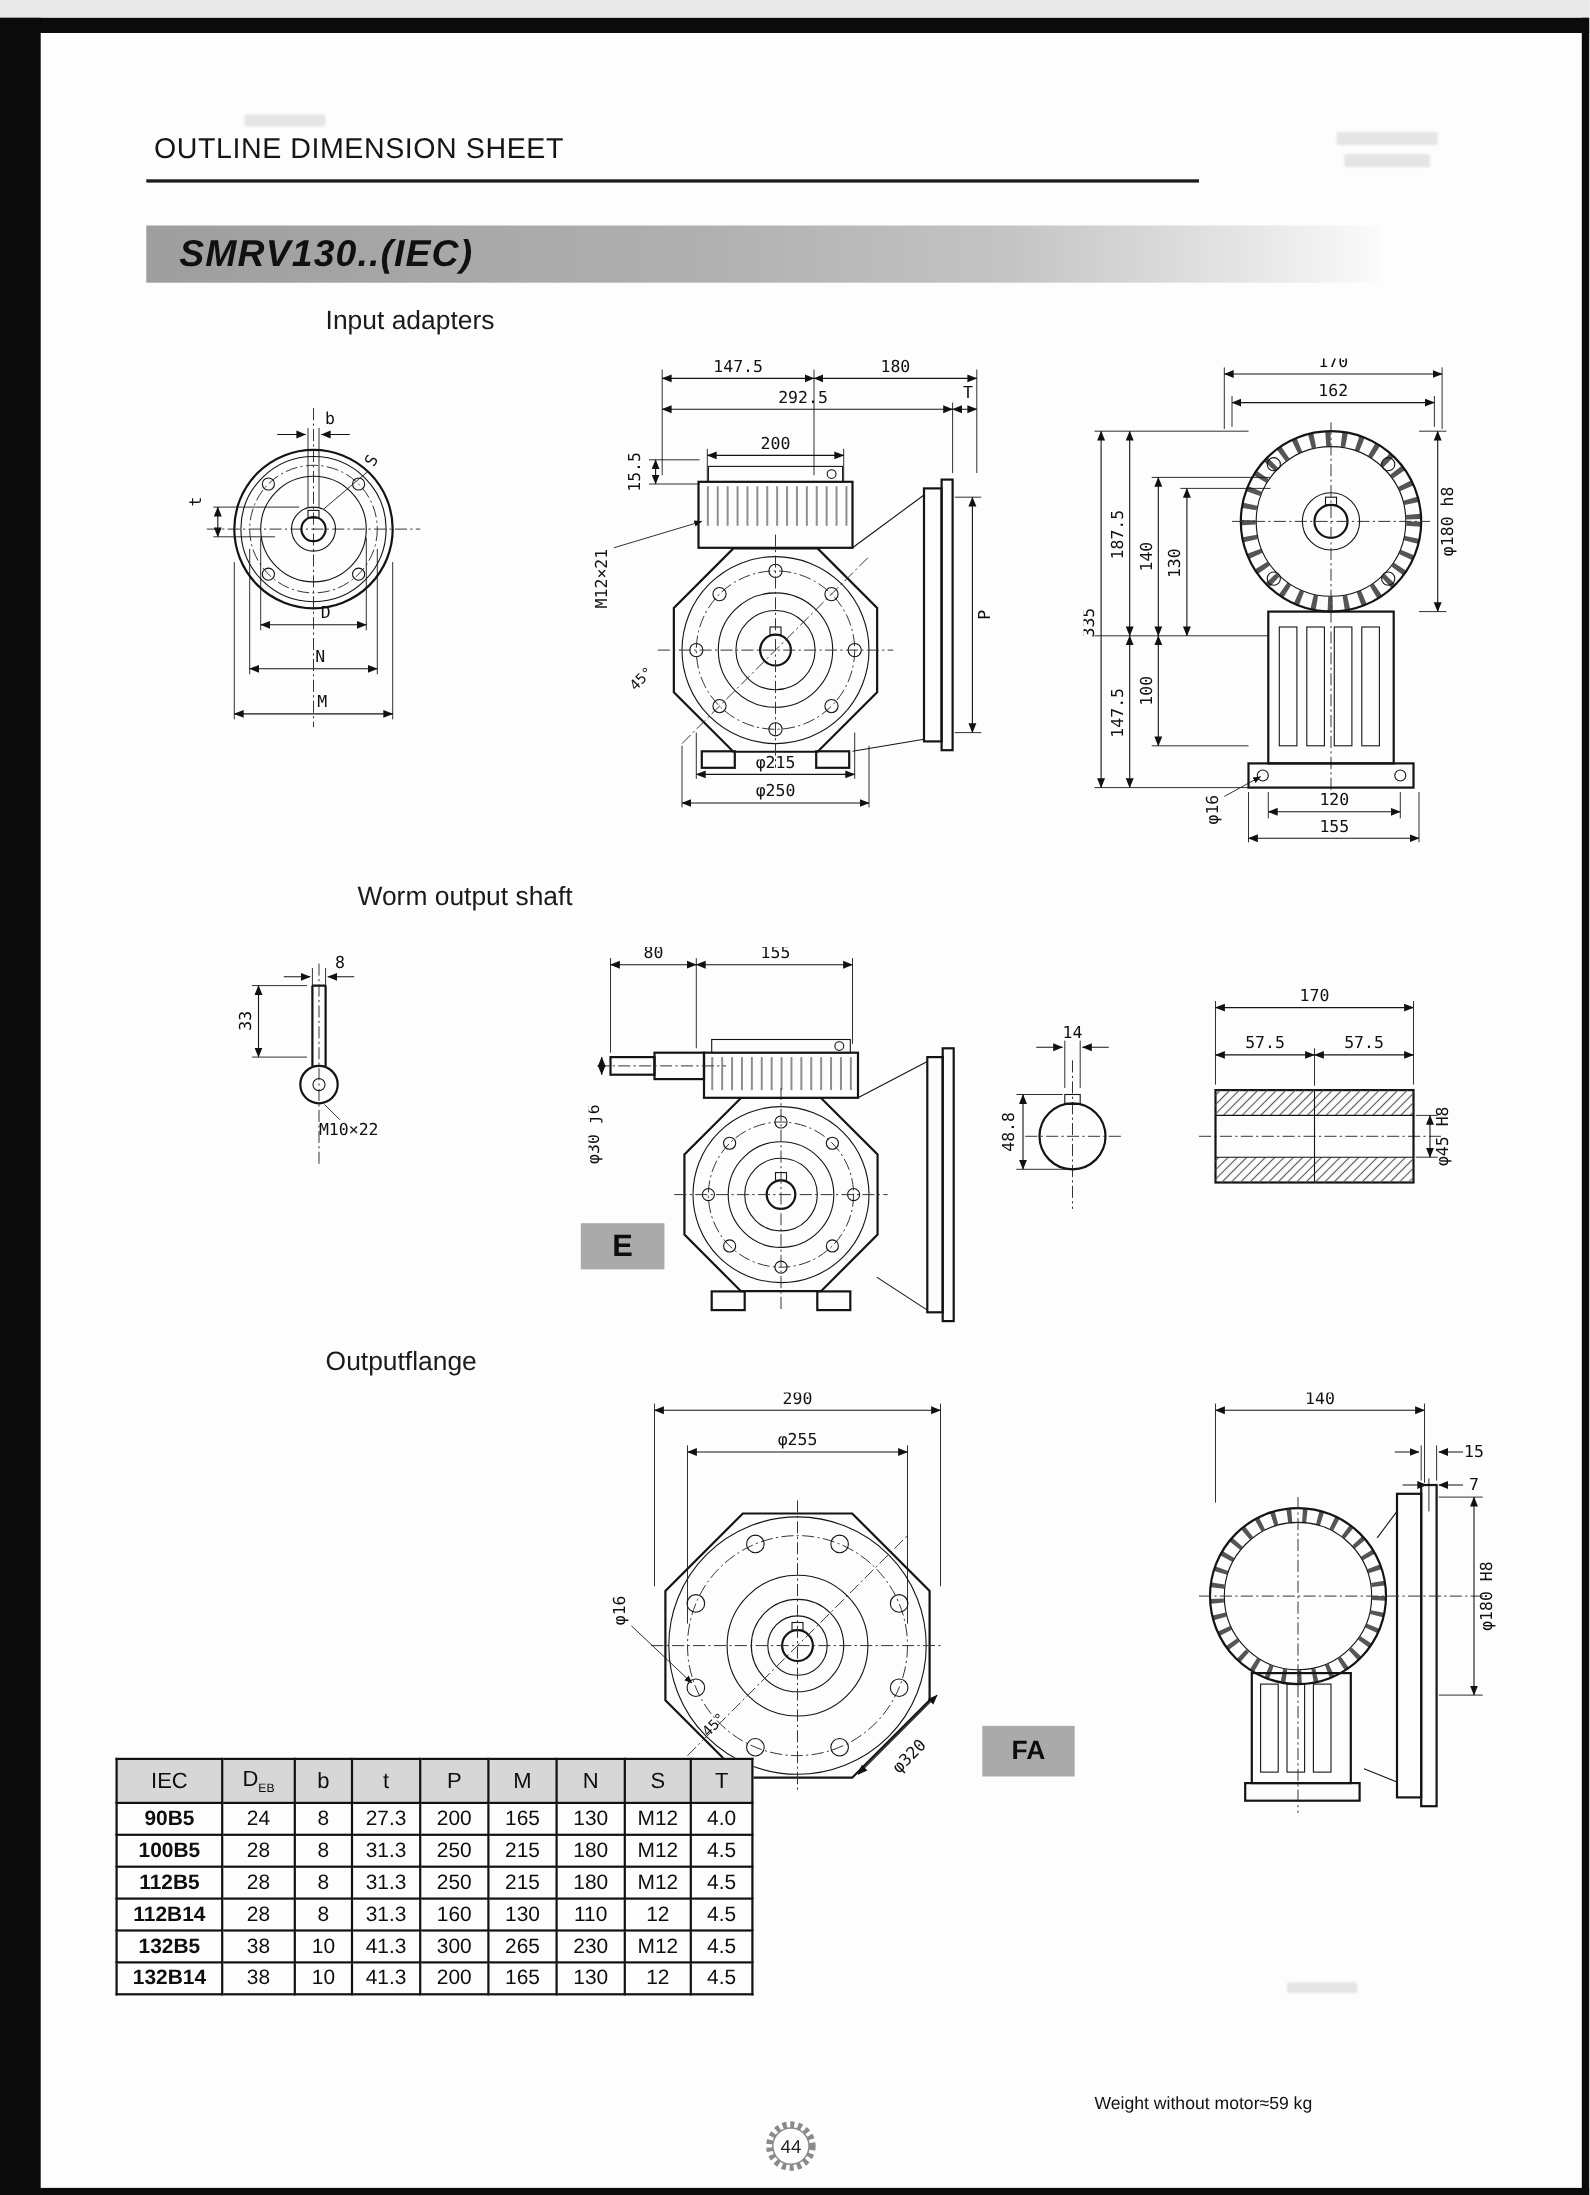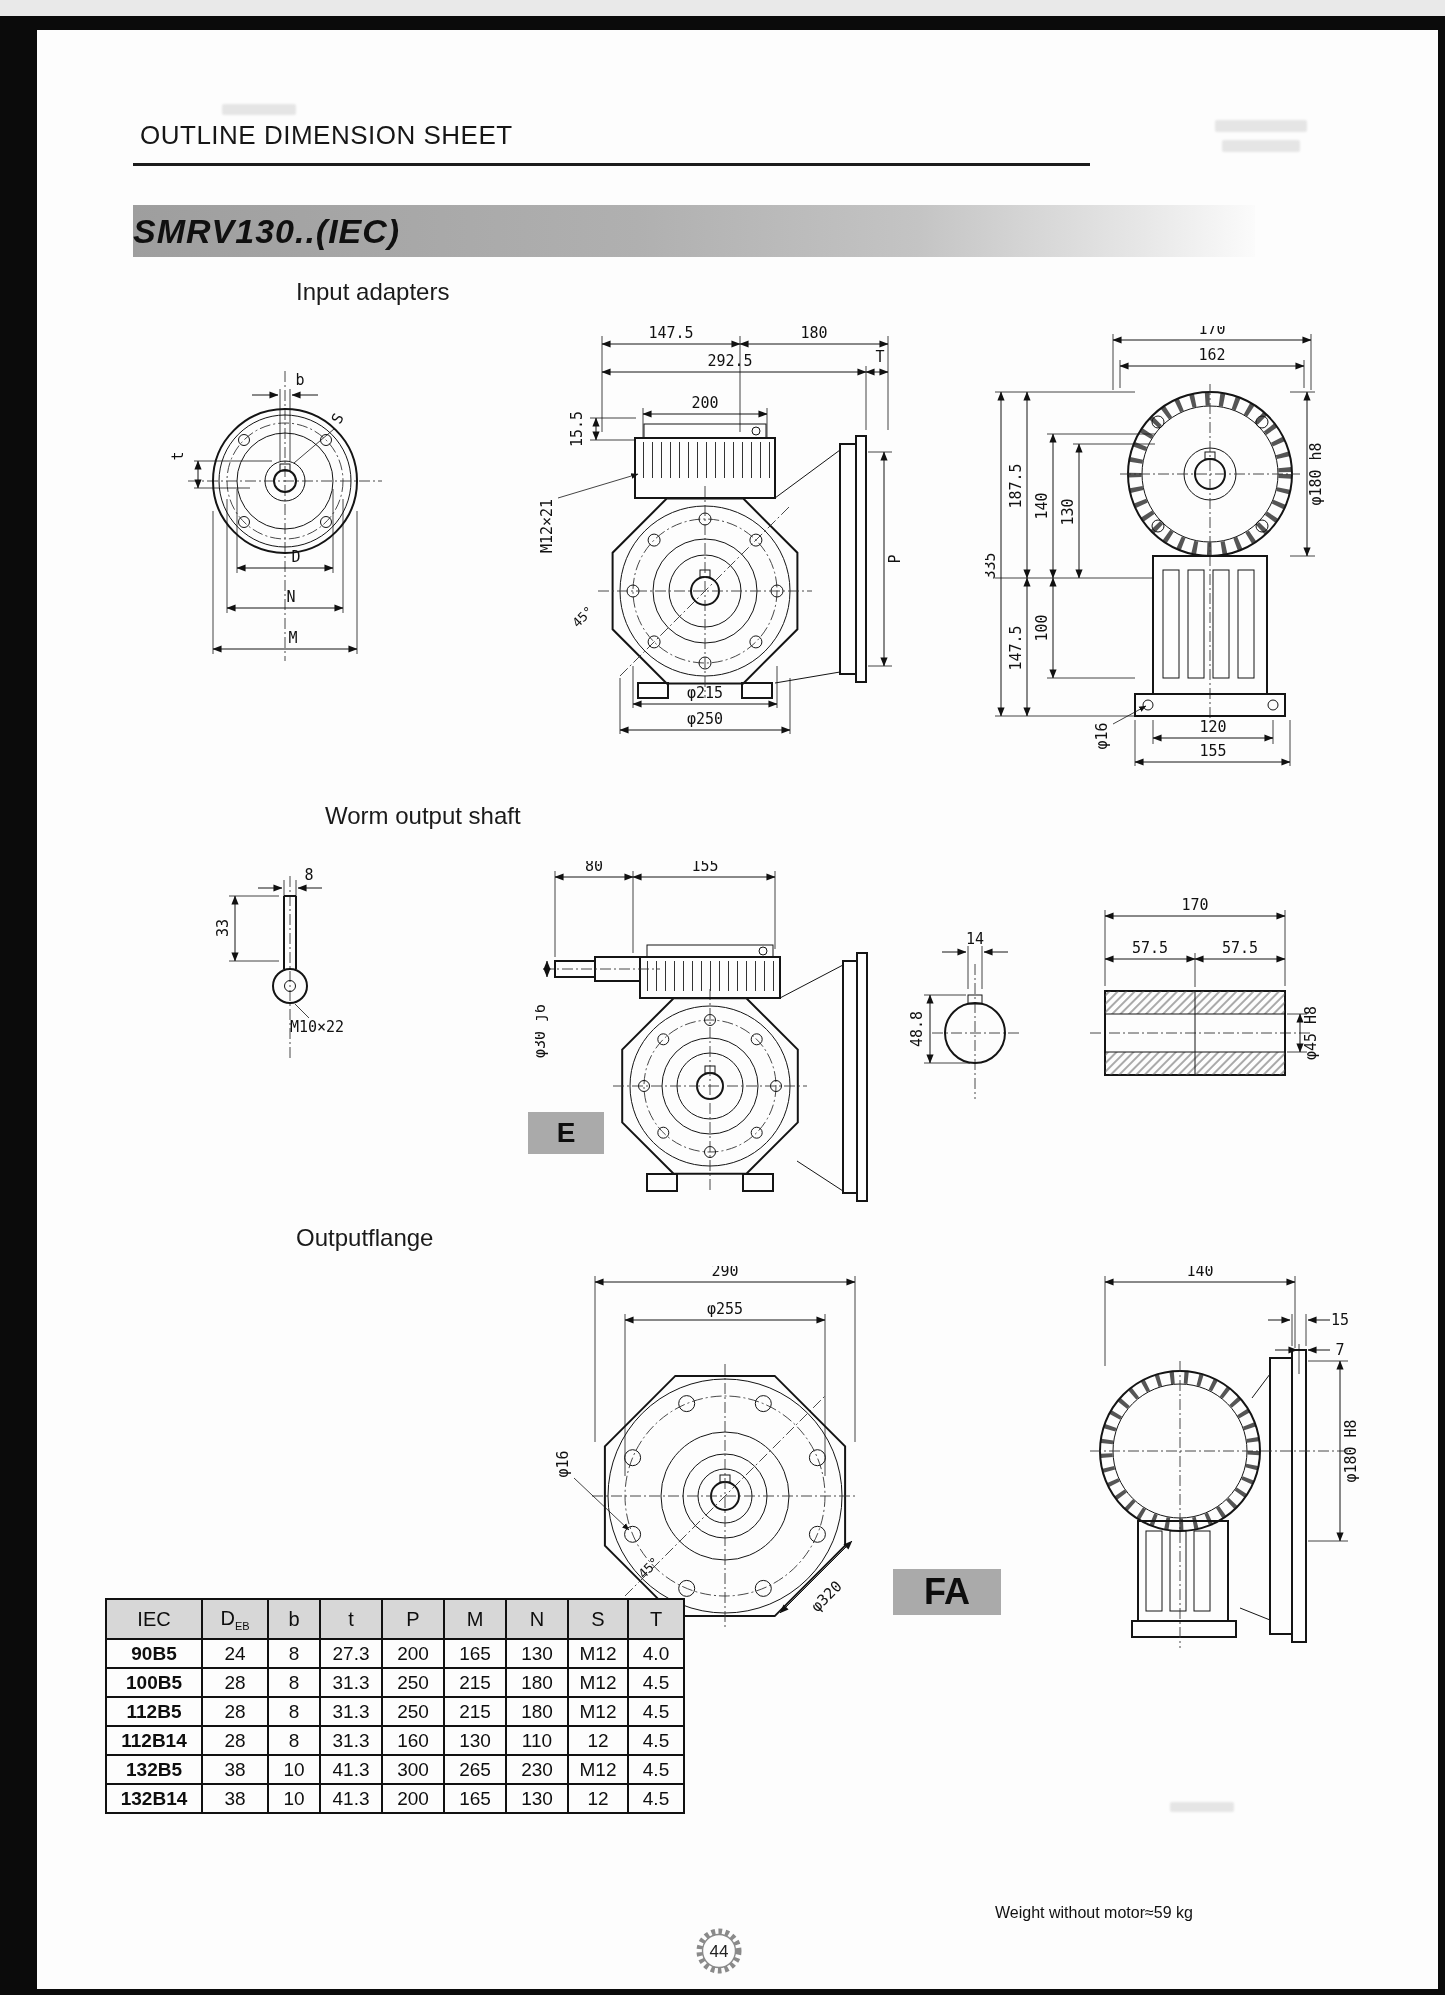--- a/index.html
+++ b/index.html
@@ -4,21 +4,21 @@
 <style>
   *{margin:0;padding:0;box-sizing:border-box}
   html,body{background:#e9e9e9}
   body{font-family:"Liberation Sans",sans-serif}
   .page{position:relative;width:1445px;height:1995px;background:#fdfdfd;overflow:hidden;margin:16px auto}
   .bframe{position:absolute;background:#0b0b0b}
   .doc-header{position:absolute;left:140px;top:104px;font-size:26px;letter-spacing:.5px;color:#161616}
   .header-rule{position:absolute;left:133px;top:147px;width:957px;height:3px;background:#1c1c1c}
   .model-bar{position:absolute;left:133px;top:189px;width:1122px;height:52px;display:flex;align-items:center;
     background:linear-gradient(90deg,#9e9e9e 0%,#b0b0b0 45%,#c4c4c4 70%,#e7e7e7 90%,#fbfbfb 100%)}
-  .model-bar span{font-size:34px;font-weight:bold;font-style:italic;color:#101010;letter-spacing:1px}
+  .model-bar span{font-size:34px;font-weight:bold;font-style:italic;padding-left:30px;color:#101010;letter-spacing:1px}
   .section-heading{position:absolute;font-size:24px;color:#1a1a1a}
   .drawing{position:absolute}
   svg text{font-family:"DejaVu Sans Mono",monospace;font-size:15px;fill:#111}
   .tk{stroke:#141414;stroke-width:2;fill:none}
   .tn{stroke:#141414;stroke-width:1;fill:none}
   .cl{stroke:#333;stroke-width:.9;fill:none;stroke-dasharray:11 3 2 3}
   .dm{stroke:#141414;stroke-width:1;fill:none}
   .xt{stroke:#141414;stroke-width:.8;fill:none}
   .badge{position:absolute;background:#aaa;color:#0d0d0d;font-weight:bold;display:flex;align-items:center;justify-content:center}
   .dim-table{position:absolute;left:105px;top:1582px;border-collapse:collapse;font-size:19px;color:#0e0e0e;background:#fdfdfd}
@@ -397,21 +397,21 @@
       <line class="dm" x1="85" y1="54" x2="285" y2="54" marker-start="url(#ma)" marker-end="url(#ma)"></line>
       <text x="185" y="48" text-anchor="middle">φ255</text>
       <text x="28" y="198" text-anchor="middle" transform="rotate(-90 28 198)">φ16</text>
       <line class="xt" x1="34" y1="212" x2="89" y2="264" marker-end="url(#ma)"></line>
       <text x="112" y="305" text-anchor="middle" transform="rotate(-45 112 305)" style="font-size:13px">45°</text>
       <line class="dm" x1="240" y1="347" x2="312" y2="275" marker-start="url(#ma)" marker-end="url(#ma)"></line>
       <text x="290" y="334" text-anchor="middle" transform="rotate(-45 290 334)">φ320</text>
     </g>
   </svg>
 
-  <div class="badge" style="left:893px;top:1553px;width:108px;height:46px;font-size:36px">
+  <div class="badge" style="left:893px;top:1553px;width:84px;height:46px;font-size:24px">
     <span>FA</span>
   </div>
 
   <svg class="drawing" style="left:1040px;top:1250px" width="330" height="405" viewBox="0 0 330 405">
     <g>
       <circle cx="140" cy="185" r="73.5" fill="none" stroke="#555" stroke-width="12" stroke-dasharray="4 10"></circle>
       <circle class="tk" cx="140" cy="185" r="80"></circle>
       <circle class="tn" cx="140" cy="185" r="67"></circle>
       <rect class="tk" x="98" y="255" width="90" height="100"></rect>
       <rect class="tn" x="106" y="265" width="16" height="80" fill="url(#ph)"></rect>

